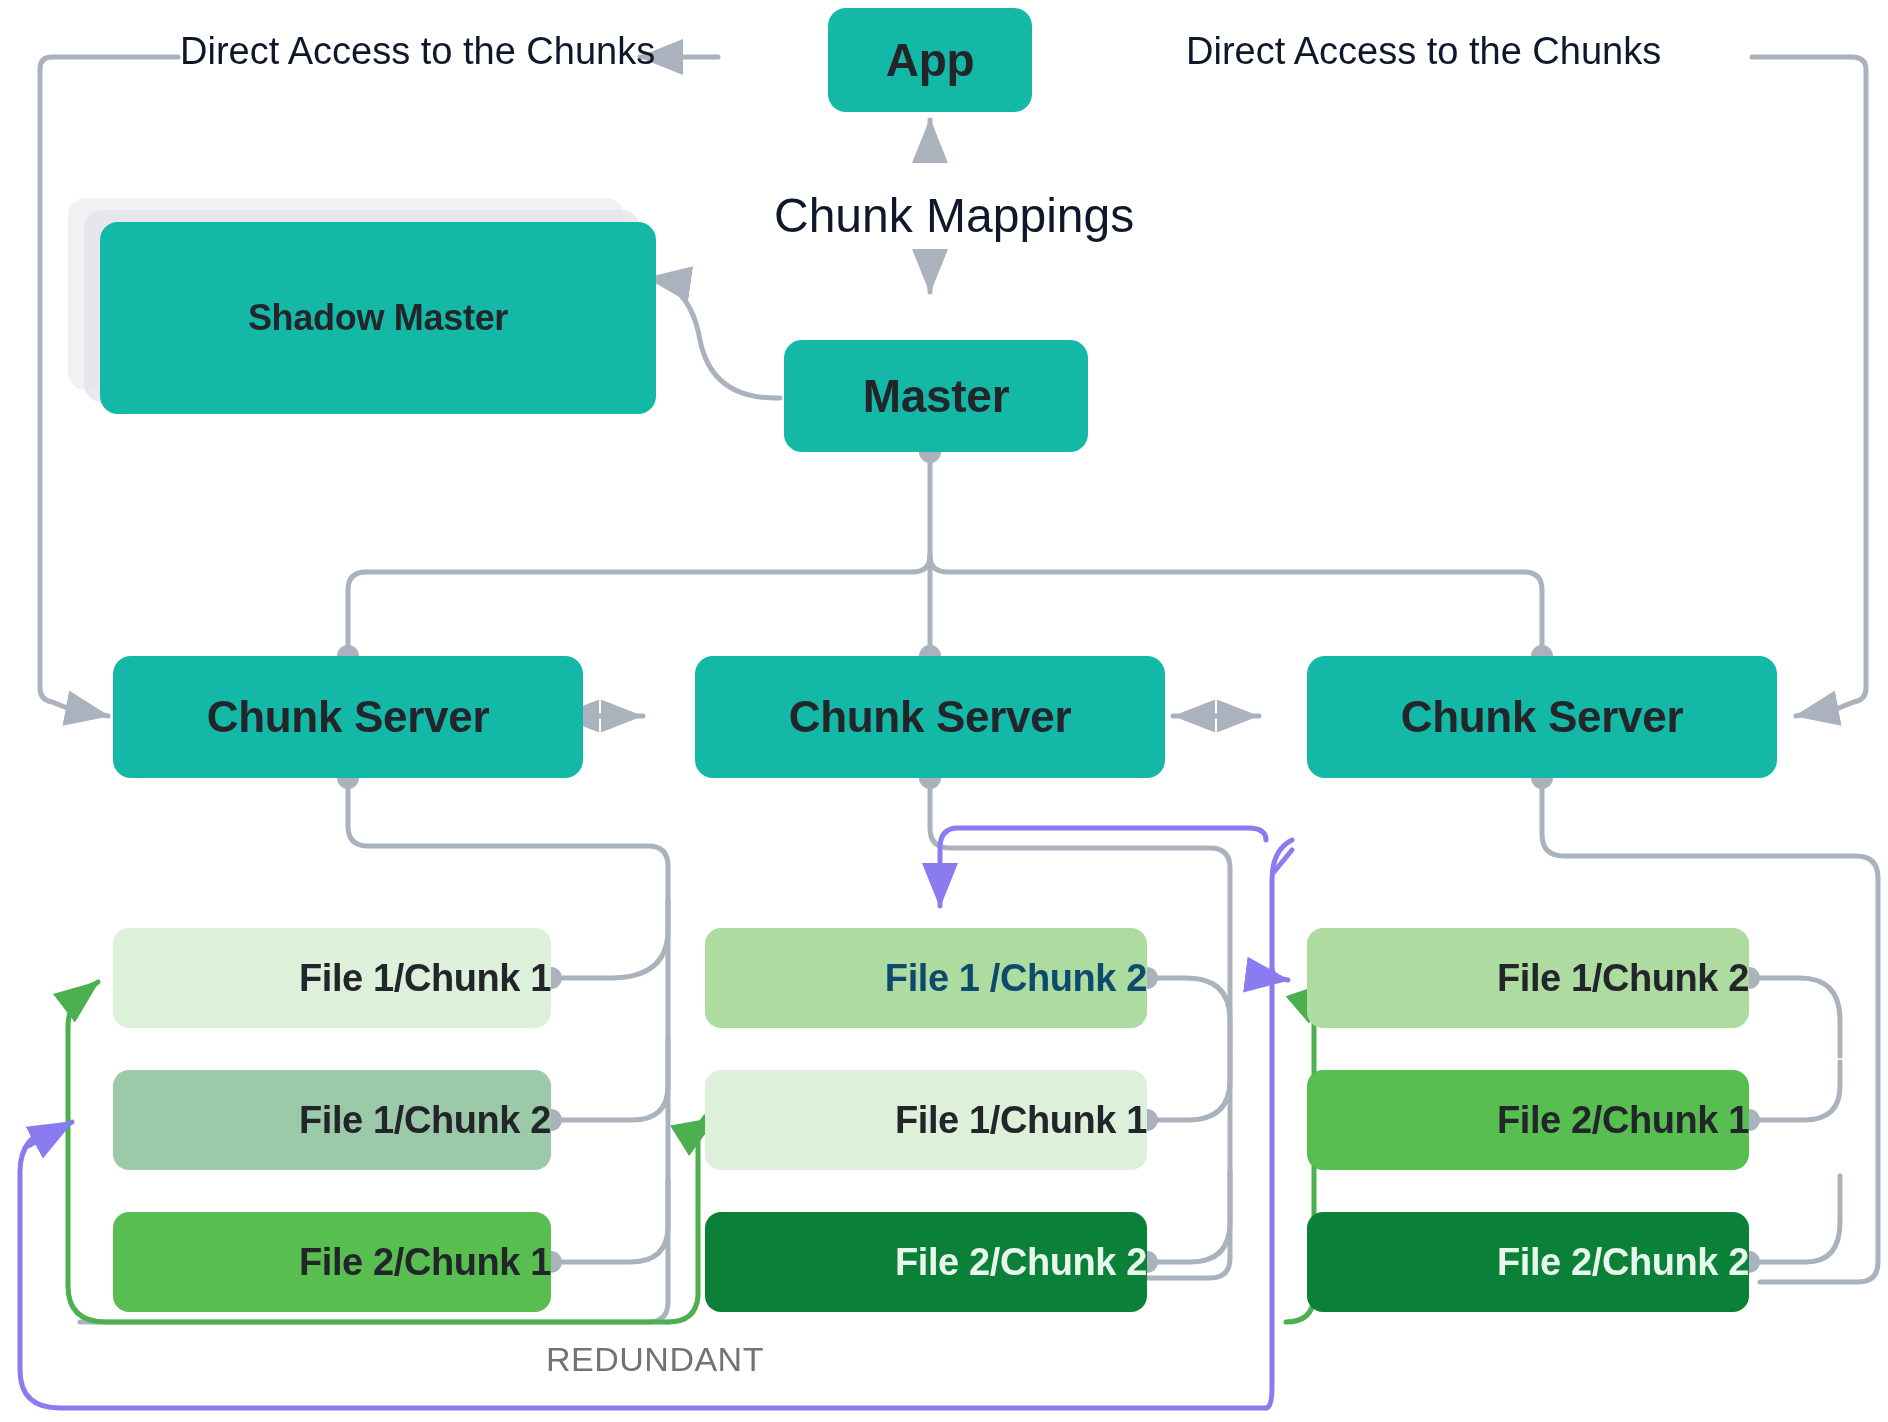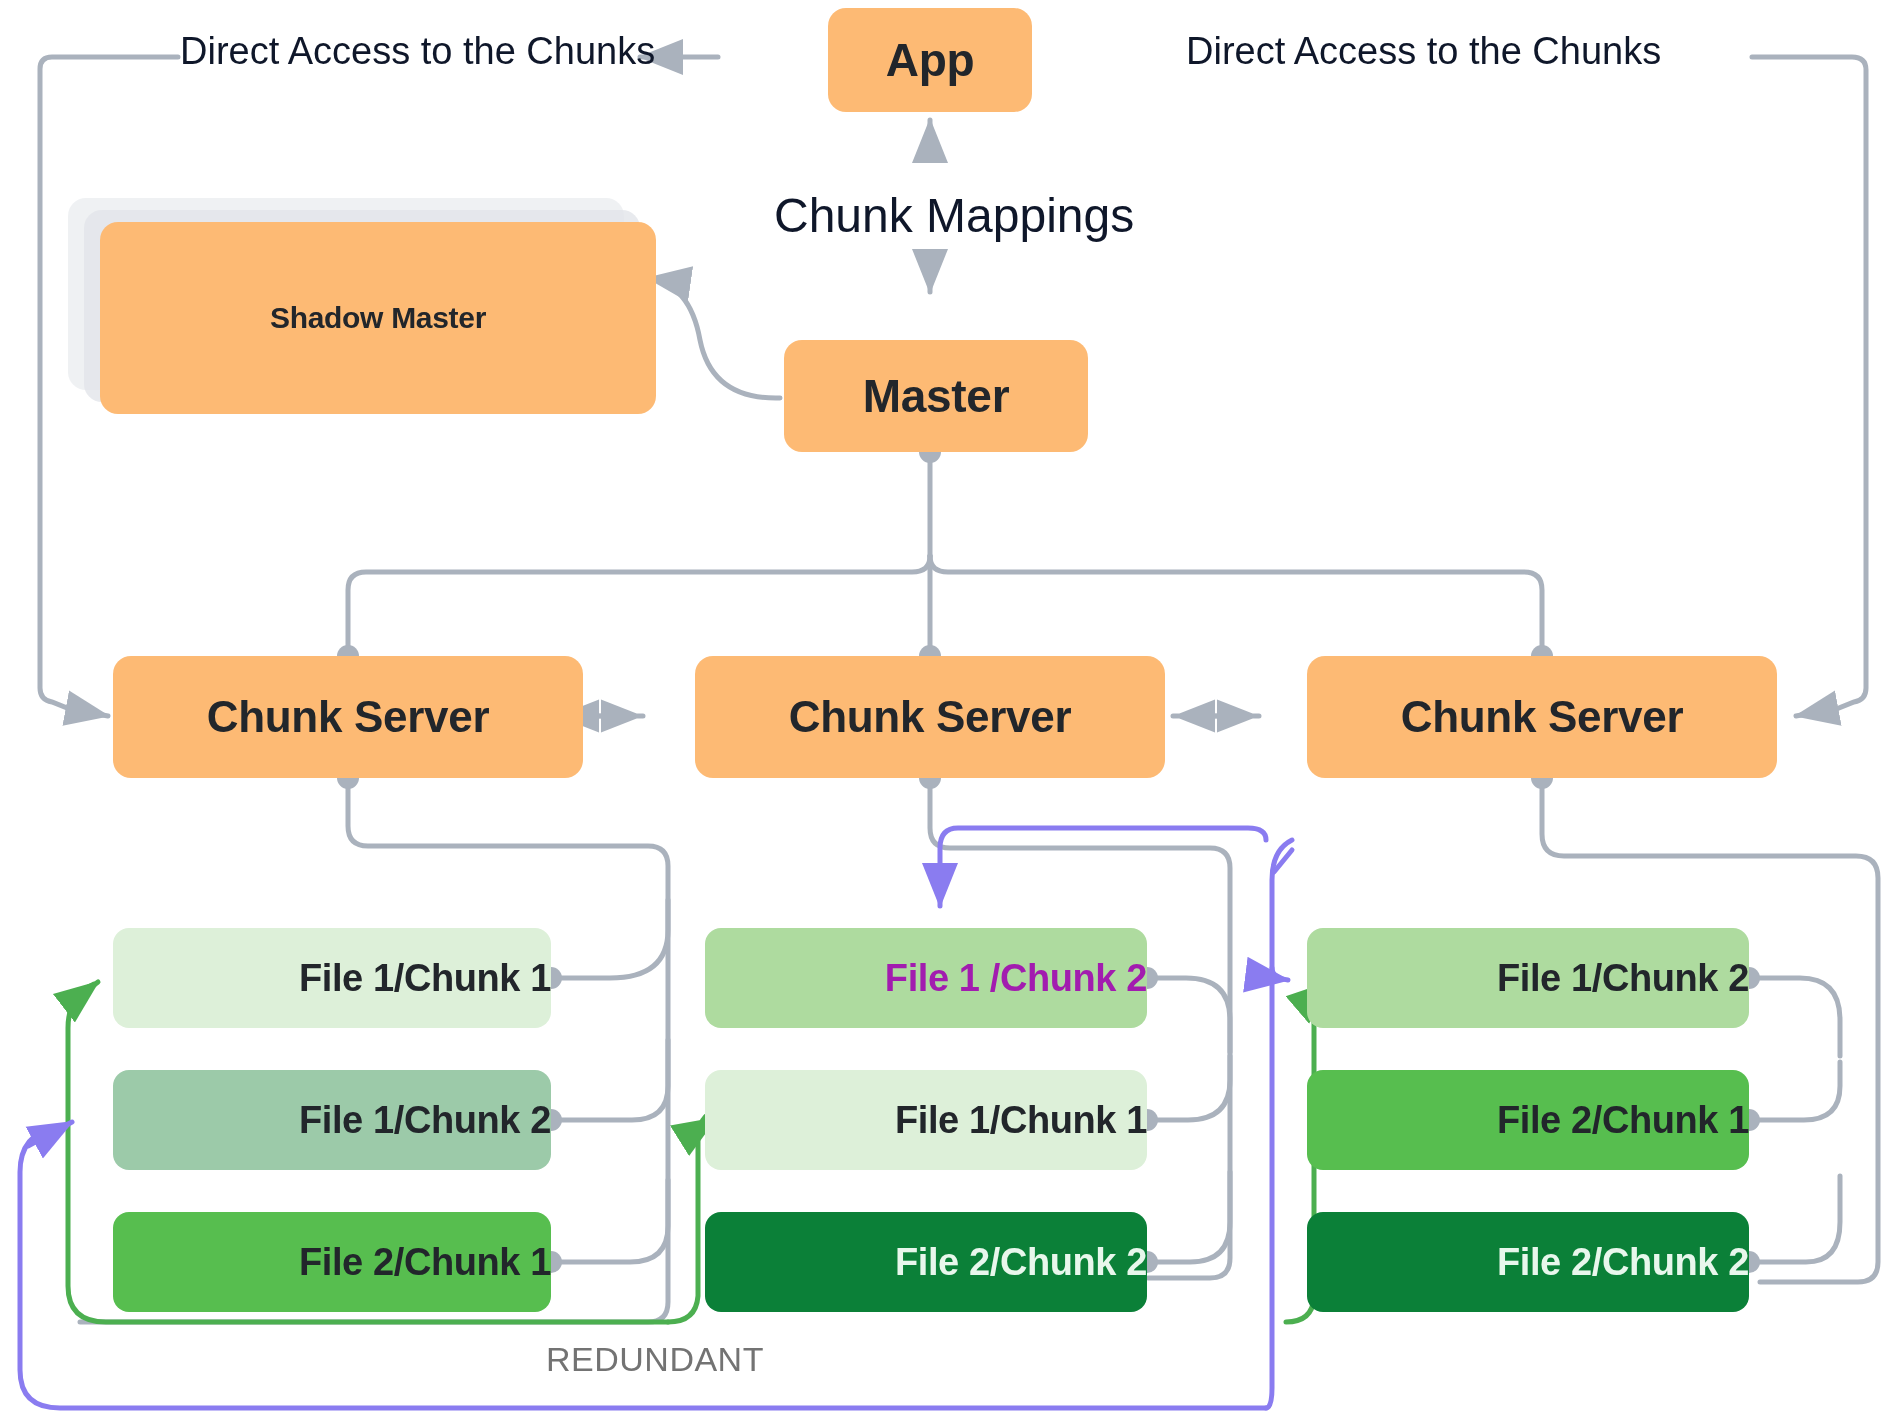--- a/index.html
+++ b/index.html
@@ -8,21 +8,21 @@
     font-family:"Liberation Sans", sans-serif;
   }
   #canvas{position:absolute;inset:0;width:1888px;height:1422px;}
   #edges{position:absolute;left:0;top:0;width:1888px;height:1422px;pointer-events:none;}
 
   .node{
     position:absolute;display:flex;align-items:center;justify-content:center;
     border-radius:18px;box-sizing:border-box;text-align:center;
     font-weight:bold;color:#22262b;letter-spacing:-0.3px;
   }
-  .gray{background:#fdba74;}
+  .gray{background:#14b8a6;}
   .shadow-stack{position:absolute;border-radius:18px;background:#e2e5ea;}
   .shadow-stack.s1{opacity:.55;}
   .shadow-stack.s2{opacity:.8;}
 
   .edge-label{
     position:absolute;color:#0f172a;font-weight:400;white-space:nowrap;
     font-family:"Liberation Sans", sans-serif;
   }
   .redundant-label{
     position:absolute;color:#737373;font-weight:400;letter-spacing:.5px;
@@ -139,21 +139,21 @@
       <circle cx="1749" cy="1262" r="11"></circle>
     </g>
   </svg>
 
   <div class="node gray" style="left:828px;top:8px;width:204px;height:104px;font-size:46px;">
     <span>App</span>
   </div>
 
   <div class="shadow-stack s1" style="left:68px;top:198px;width:556px;height:192px;"></div>
   <div class="shadow-stack s2" style="left:84px;top:210px;width:556px;height:192px;"></div>
-  <div class="node gray" style="left:100px;top:222px;width:556px;height:192px;font-size:30px;align-items:center;">
+  <div class="node gray" style="left:100px;top:222px;width:556px;height:192px;font-size:36px;align-items:center;">
     <span>Shadow Master</span>
   </div>
 
   <div class="node gray" style="left:784px;top:340px;width:304px;height:112px;font-size:46px;">
     <span>Master</span>
   </div>
 
   <div class="node gray" style="left:113px;top:656px;width:470px;height:122px;font-size:44px;">
     <span>Chunk Server</span>
   </div>
@@ -167,21 +167,21 @@
   <div class="chunkbox" style="left:113px;top:928px;width:438px;height:100px;background:#ddf0d9;color:#22262b;font-size:38px;">
     <span>File 1/Chunk 1</span>
   </div>
   <div class="chunkbox" style="left:113px;top:1070px;width:438px;height:100px;background:#9ccaa9;color:#22262b;font-size:38px;">
     <span>File 1/Chunk 2</span>
   </div>
   <div class="chunkbox" style="left:113px;top:1212px;width:438px;height:100px;background:#57be4f;color:#22262b;font-size:38px;">
     <span>File 2/Chunk 1</span>
   </div>
 
-  <div class="chunkbox" style="left:705px;top:928px;width:442px;height:100px;background:#aedb9f;color:#a21caf;font-size:38px;">
+  <div class="chunkbox" style="left:705px;top:928px;width:442px;height:100px;background:#aedb9f;color:#0c4a6e;font-size:38px;">
     <span>File 1 /Chunk 2</span>
   </div>
   <div class="chunkbox" style="left:705px;top:1070px;width:442px;height:100px;background:#ddf0d9;color:#22262b;font-size:38px;">
     <span>File 1/Chunk 1</span>
   </div>
   <div class="chunkbox" style="left:705px;top:1212px;width:442px;height:100px;background:#0b8038;color:#e8f7ec;font-size:38px;">
     <span>File 2/Chunk 2</span>
   </div>
 
   <div class="chunkbox" style="left:1307px;top:928px;width:442px;height:100px;background:#aedb9f;color:#22262b;font-size:38px;">

